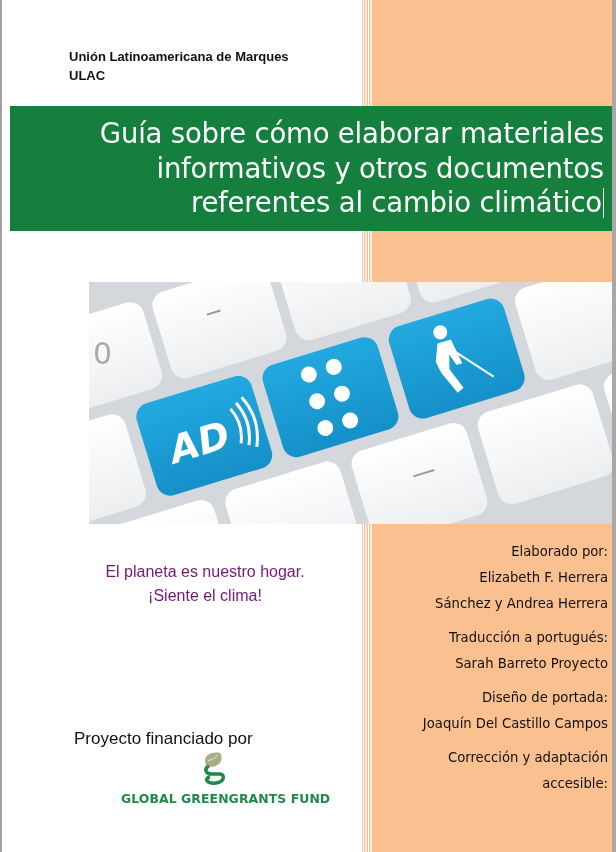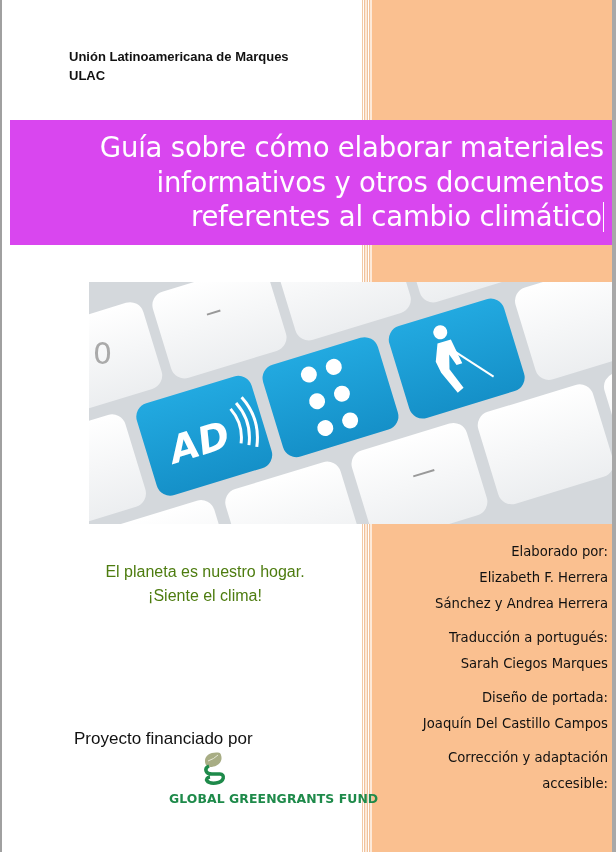--- a/index.html
+++ b/index.html
@@ -14,41 +14,41 @@
     background: linear-gradient(to right,
       #f2c8a4 0, #f2c8a4 1px, #fff 1px, #fff 2px, #f0c29c 2px, #f0c29c 3px,
       #fde9d8 3px, #fde9d8 5px, #f0c29c 5px, #f0c29c 6px, #fff 6px, #fff 7px,
       #f0c29c 7px, #f0c29c 8px, #fde9d8 8px, #fde9d8 10px); }
   .peach-col { position: absolute; left: 372px; top: 0; width: 240px; height: 852px; background: #fac090; }
 
   .org { position: absolute; left: 69px; top: 47px; font-family: "Liberation Sans", sans-serif;
     font-weight: bold; font-size: 13px; line-height: 19px; color: #111; }
   .org div { white-space: nowrap; }
 
-  .title-box { position: absolute; left: 10px; top: 120px; width: 602px; height: 125px; background: #d946ef; }
+  .title-box { position: absolute; left: 10px; top: 106px; width: 602px; height: 125px; background: #15803d; }
   .title-text { position: absolute; right: 8px; top: 10px; text-align: right; color: #fff;
     font-family: "DejaVu Sans", sans-serif; font-size: 27.5px; line-height: 34.5px; letter-spacing: -0.2px; }
   .title-text div { white-space: nowrap; }
   .cursor { display: inline-block; width: 1px; height: 30px; background: #fff; vertical-align: -6px; margin-left: 1px; }
 
   .photo { position: absolute; left: 89px; top: 282px; width: 523px; height: 242px; overflow: hidden; background: #d9dcdf; }
   .photo svg { display: block; }
 
   .slogan { position: absolute; left: 60px; top: 560px; width: 290px; text-align: center;
-    font-family: "Liberation Sans", sans-serif; font-size: 16px; line-height: 24px; color: #4d7c0f; }
+    font-family: "Liberation Sans", sans-serif; font-size: 16px; line-height: 24px; color: #701a75; }
 
   .credits { position: absolute; left: 393px; top: 539px; width: 215px;
     font-family: "DejaVu Sans", sans-serif; font-size: 13.2px; color: #111; }
   .credit-group { margin-bottom: 8px; text-align: right; }
   .credit-line { line-height: 26px; white-space: nowrap; }
 
   .funded { position: absolute; left: 74px; top: 729px; font-family: "Liberation Sans", sans-serif; font-size: 17px; color: #111; }
   .logo-mark { position: absolute; left: 200px; top: 751px; width: 26px; height: 36px; }
   .logo-text { position: absolute; left: 121px; top: 791px; font-family: "DejaVu Sans", sans-serif; font-weight: bold;
-    font-size: 12.4px; color: #1e8a4a; letter-spacing: 0.1px; white-space: nowrap; margin-left: 48px; }
+    font-size: 12.4px; color: #1e8a4a; letter-spacing: 0.1px; white-space: nowrap; }
 </style>
 </head>
 <body>
 
 <div class="page-edge-left"></div>
 <div class="stripes"></div>
 <div class="peach-col"></div>
 <div class="page-edge-right"></div>
 
 <div class="org">
@@ -126,21 +126,21 @@
 </div>
 
 <div class="credits">
   <div class="credit-group">
     <div class="credit-line">Elaborado por:</div>
     <div class="credit-line">Elizabeth F. Herrera</div>
     <div class="credit-line">Sánchez y Andrea Herrera</div>
   </div>
   <div class="credit-group">
     <div class="credit-line">Traducción a portugués:</div>
-    <div class="credit-line">Sarah Ciegos Marques</div>
+    <div class="credit-line">Sarah Barreto Proyecto</div>
   </div>
   <div class="credit-group">
     <div class="credit-line">Diseño de portada:</div>
     <div class="credit-line">Joaquín Del Castillo Campos</div>
   </div>
   <div class="credit-group">
     <div class="credit-line">Corrección y adaptación</div>
     <div class="credit-line">accesible:</div>
   </div>
 </div>

